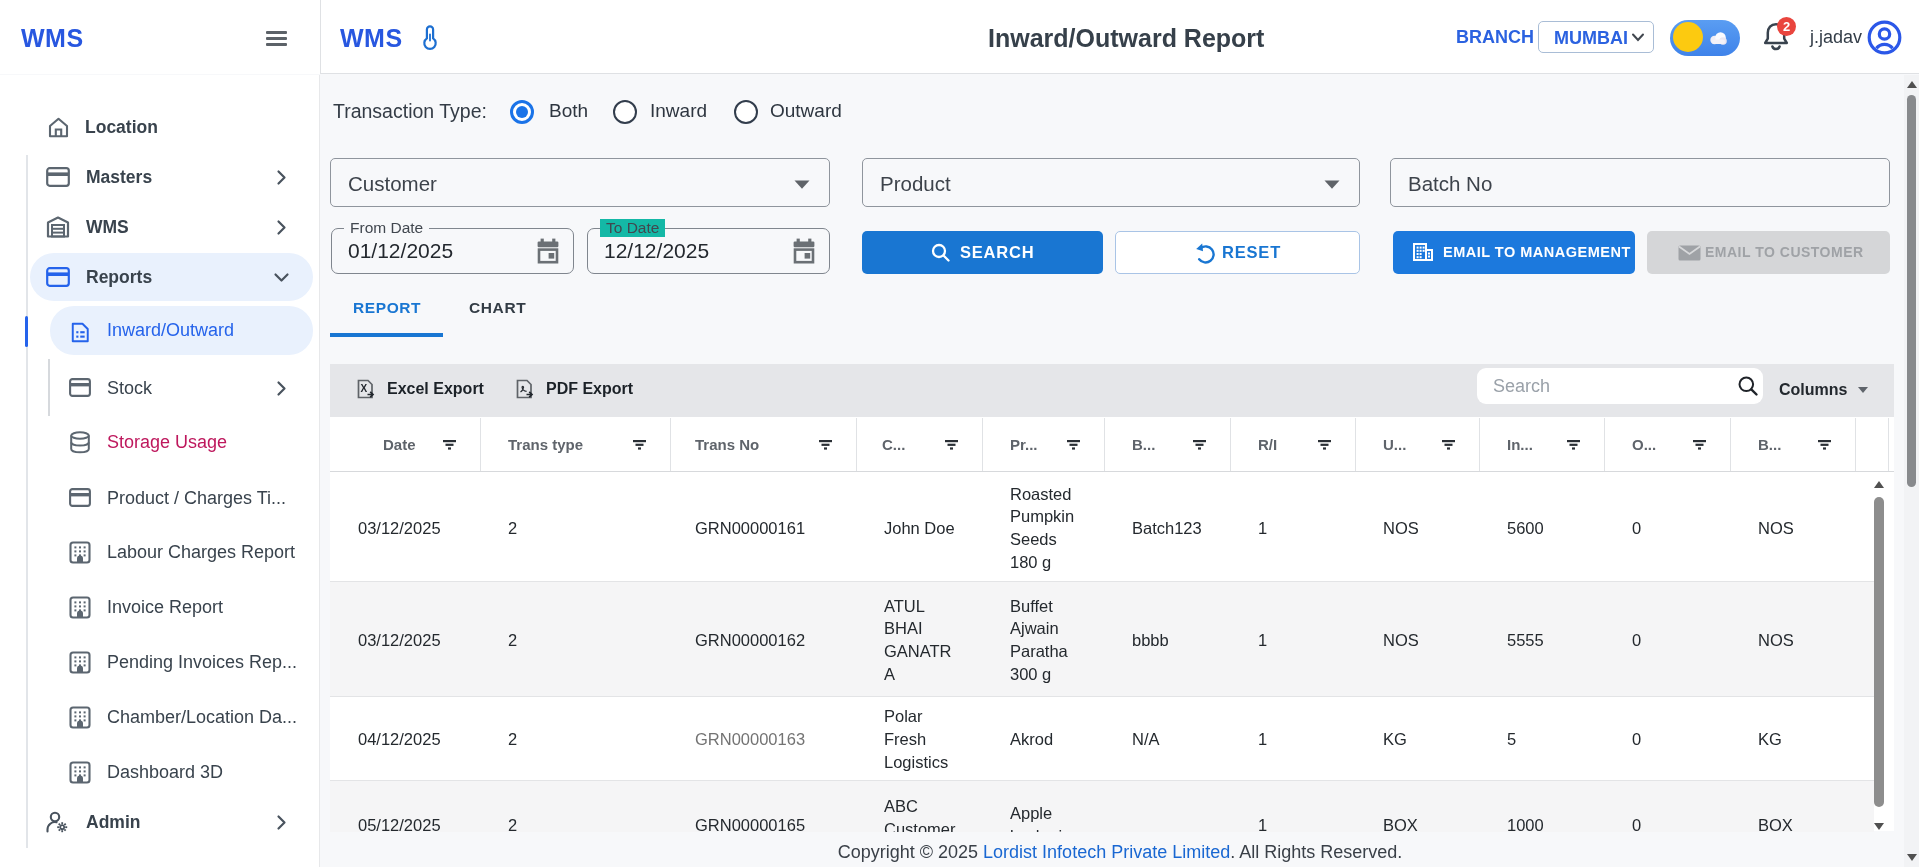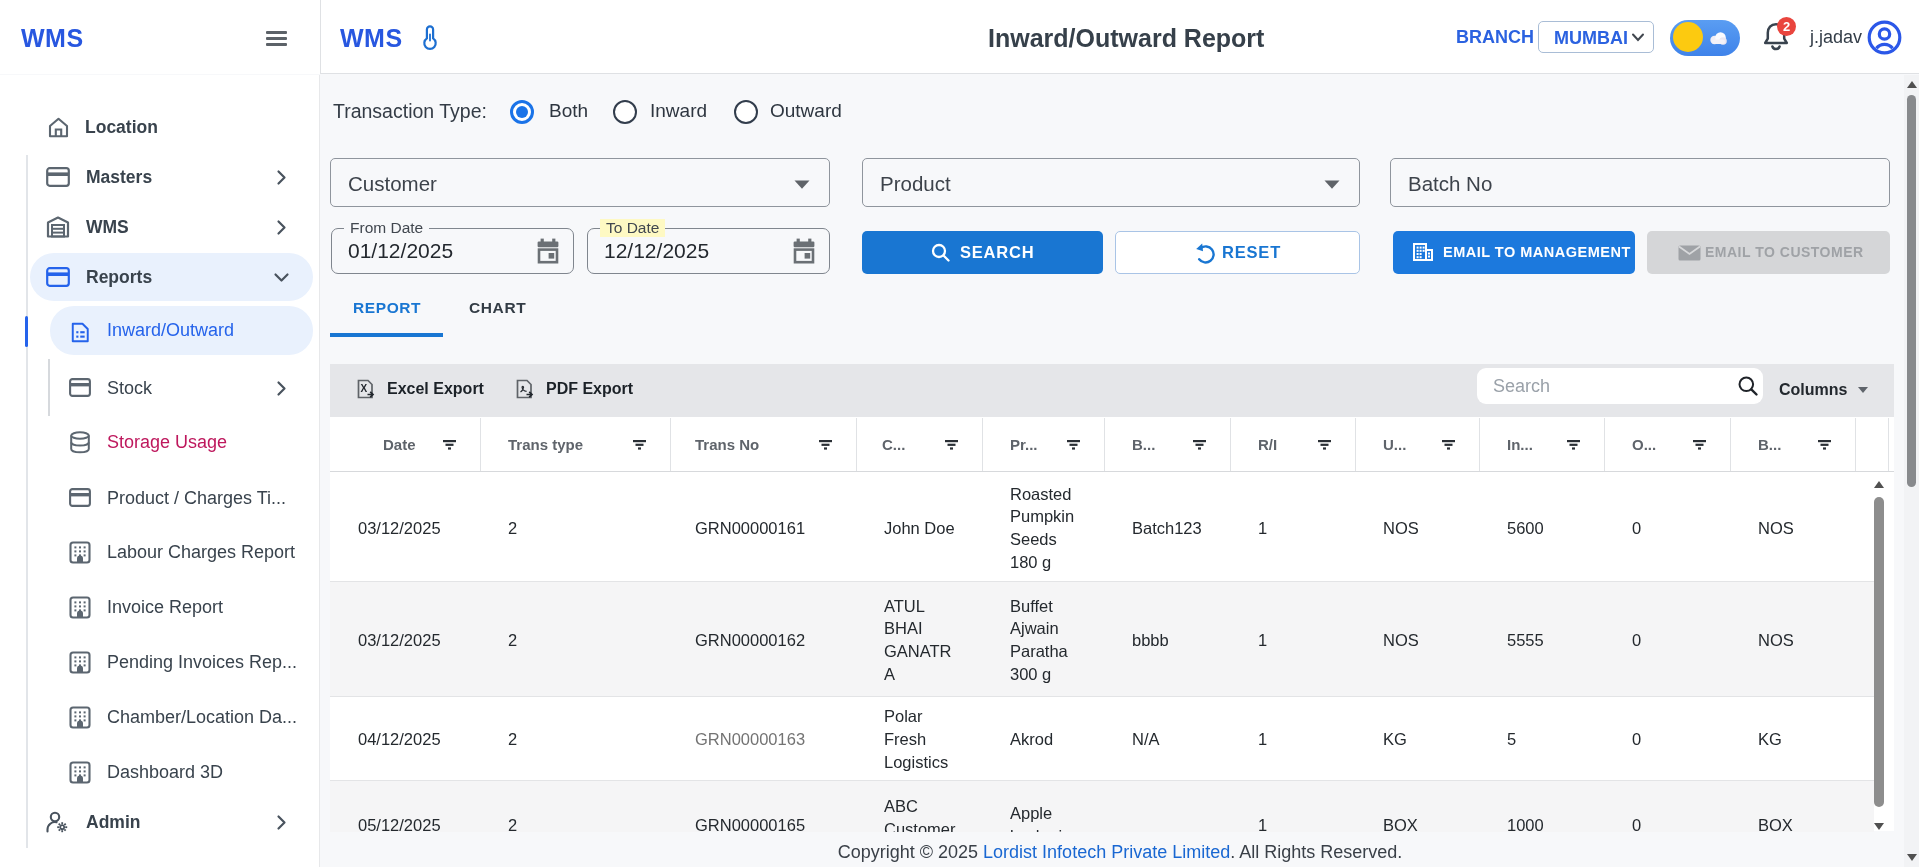--- a/index.html
+++ b/index.html
@@ -269,21 +269,21 @@
 <div class="abs" style="left:344px; top:219px; font-size:15.5px; color:#41474f; background:#f7f8fa; padding:0 6px;">From Date</div>
 <div class="abs" style="left:348px; top:239px; font-size:21px; color:#23282e;">01/12/2025</div>
 <svg class="abs" style="left:536px; top:238px;" width="24" height="27" viewBox="0 0 24 27">
   <rect x="4.6" y="0.6" width="3.2" height="5" fill="#6b7075"></rect>
   <rect x="16.2" y="0.6" width="3.2" height="5" fill="#6b7075"></rect>
   <rect x="1.6" y="3.6" width="20.8" height="5.6" rx="1.2" fill="#6b7075"></rect>
   <rect x="3" y="11.6" width="18" height="12.6" fill="none" stroke="#6b7075" stroke-width="2.6"></rect>
   <rect x="12.6" y="15" width="5.6" height="5.6" fill="#6b7075"></rect>
 </svg>
 <div class="abs" style="left:587px; top:228px; width:243px; height:46px; border:1px solid #80868e; border-radius:7px;"></div>
-<div class="abs" style="left:600px; top:219px; font-size:15.5px; color:#41474f; background:#fef9c3; padding:0 6px;">To Date</div>
+<div class="abs" style="left:600px; top:219px; font-size:15.5px; color:#41474f; background:#14b8a6; padding:0 6px;">To Date</div>
 <div class="abs" style="left:604px; top:239px; font-size:21px; color:#23282e;">12/12/2025</div>
 <svg class="abs" style="left:792px; top:238px;" width="24" height="27" viewBox="0 0 24 27">
   <rect x="4.6" y="0.6" width="3.2" height="5" fill="#6b7075"></rect>
   <rect x="16.2" y="0.6" width="3.2" height="5" fill="#6b7075"></rect>
   <rect x="1.6" y="3.6" width="20.8" height="5.6" rx="1.2" fill="#6b7075"></rect>
   <rect x="3" y="11.6" width="18" height="12.6" fill="none" stroke="#6b7075" stroke-width="2.6"></rect>
   <rect x="12.6" y="15" width="5.6" height="5.6" fill="#6b7075"></rect>
 </svg>
 
 <div class="abs" style="left:862px; top:231px; width:241px; height:43px; background:#1976d2; border-radius:5px;"></div>

